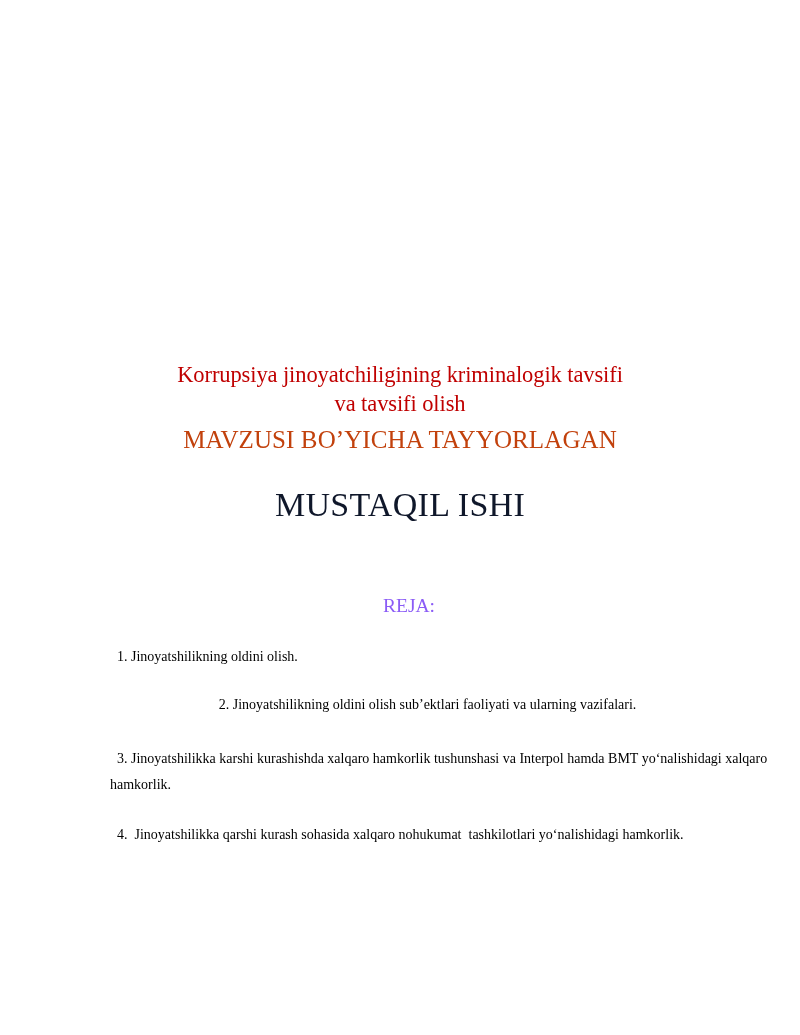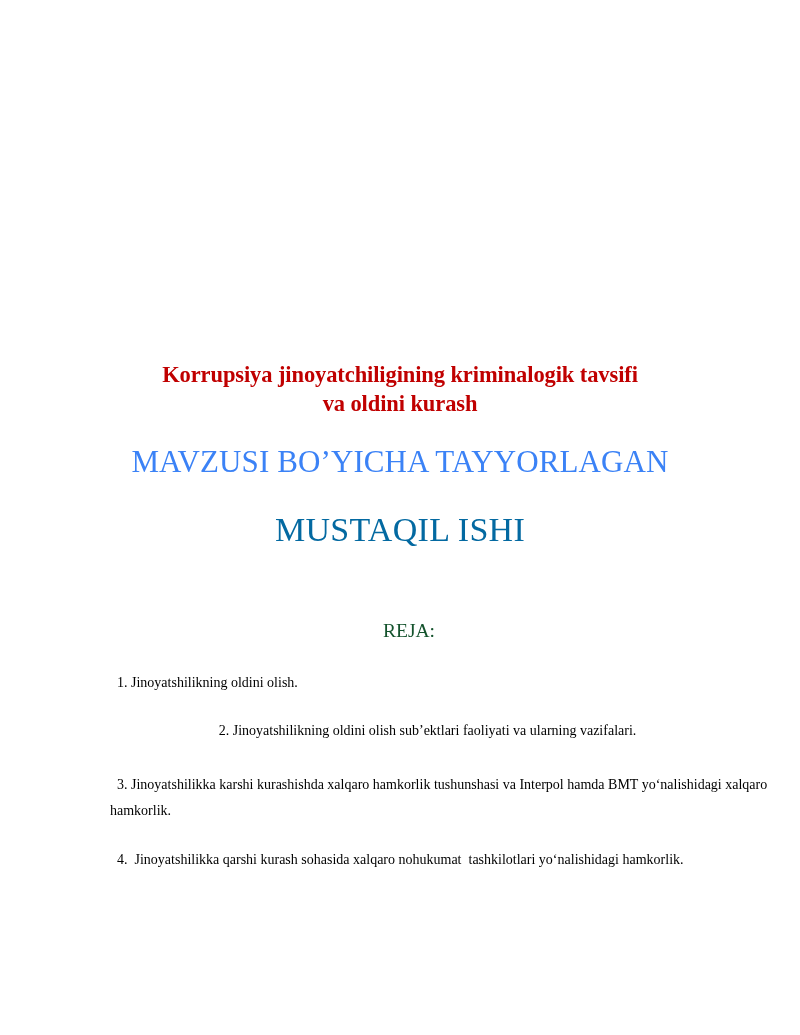--- a/index.html
+++ b/index.html
@@ -29,55 +29,55 @@
     height: 360px;
   }
 
   
   .title-block {
     text-align: center;
   }
 
   .doc-title {
     font-size: 22.5px;
-    font-weight: bold;
+    font-weight: normal;
     color: #C00000;
     line-height: 1.3;
     letter-spacing: -0.1px;
     margin: 0;
     padding: 0 55px;
   }
 
   .subtitle {
-    font-size: 31px;
+    font-size: 25px;
     font-weight: normal;
-    color: #3b82f6;
+    color: #c2410c;
     line-height: 1.22;
-    margin: 24px 0 0 0;
+    margin: 6px 0 0 0;
     letter-spacing: 0.1px;
   }
 
   .main-heading {
     font-size: 34px;
     font-weight: normal;
-    color: #0369a1;
+    color: #0f172a;
     line-height: 1.2;
     margin: 30px 0 0 0;
     letter-spacing: 0.3px;
   }
 
   
   .plan-section {
     margin-top: 68px;
   }
 
   .plan-label {
     text-align: center;
     font-size: 19.5px;
-    color: #14532d;
+    color: #8b5cf6;
     line-height: 1.2;
     margin: 0;
     padding-left: 18px;
   }
 
   .plan-list {
     list-style: none;
     margin: 0;
     padding: 0;
   }
@@ -101,21 +101,21 @@
 <body>
 
 <div class="page">
 
   <div class="top-spacer"></div>
 
   <div class="title-block">
 
     <h1 class="doc-title">
       <span>Korrupsiya jinoyatchiligining kriminalogik tavsifi</span><br>
-      <span>va oldini kurash</span>
+      <span>va tavsifi olish</span>
     </h1>
 
     <div class="subtitle">MAVZUSI BO’YICHA TAYYORLAGAN</div>
 
     <div class="main-heading">MUSTAQIL ISHI</div>
 
   </div>
 
   <div class="plan-section">
 

